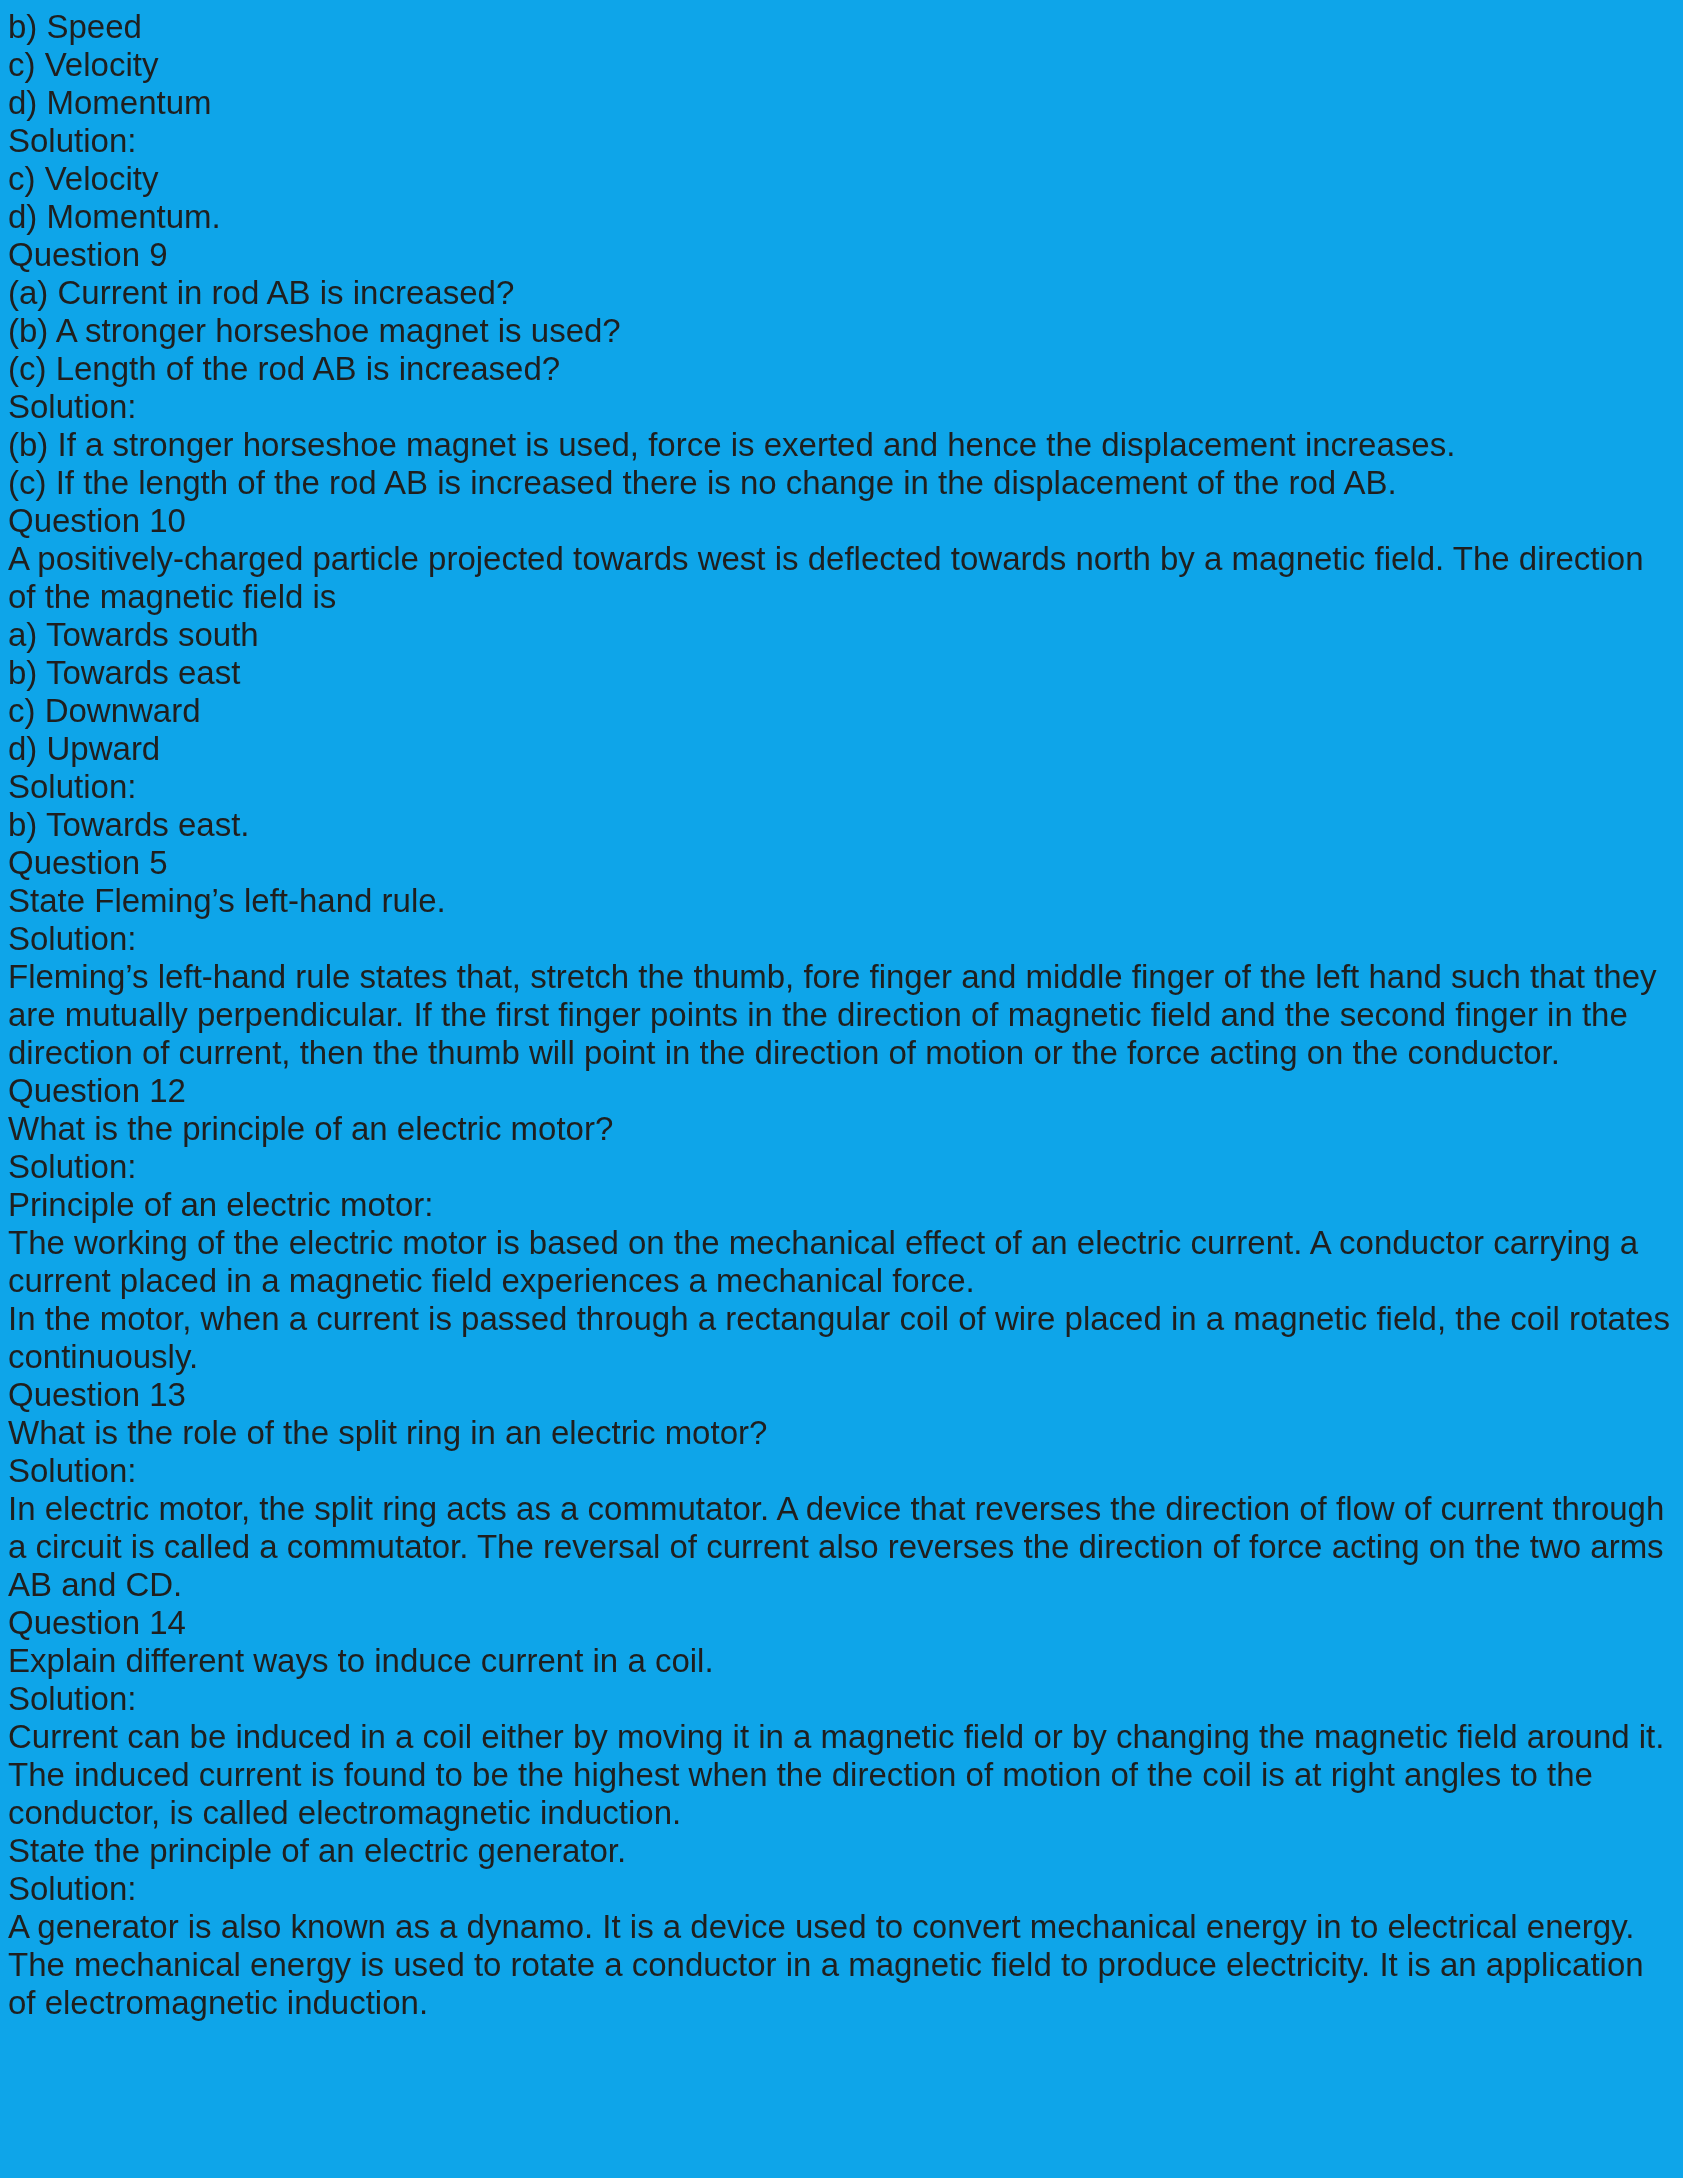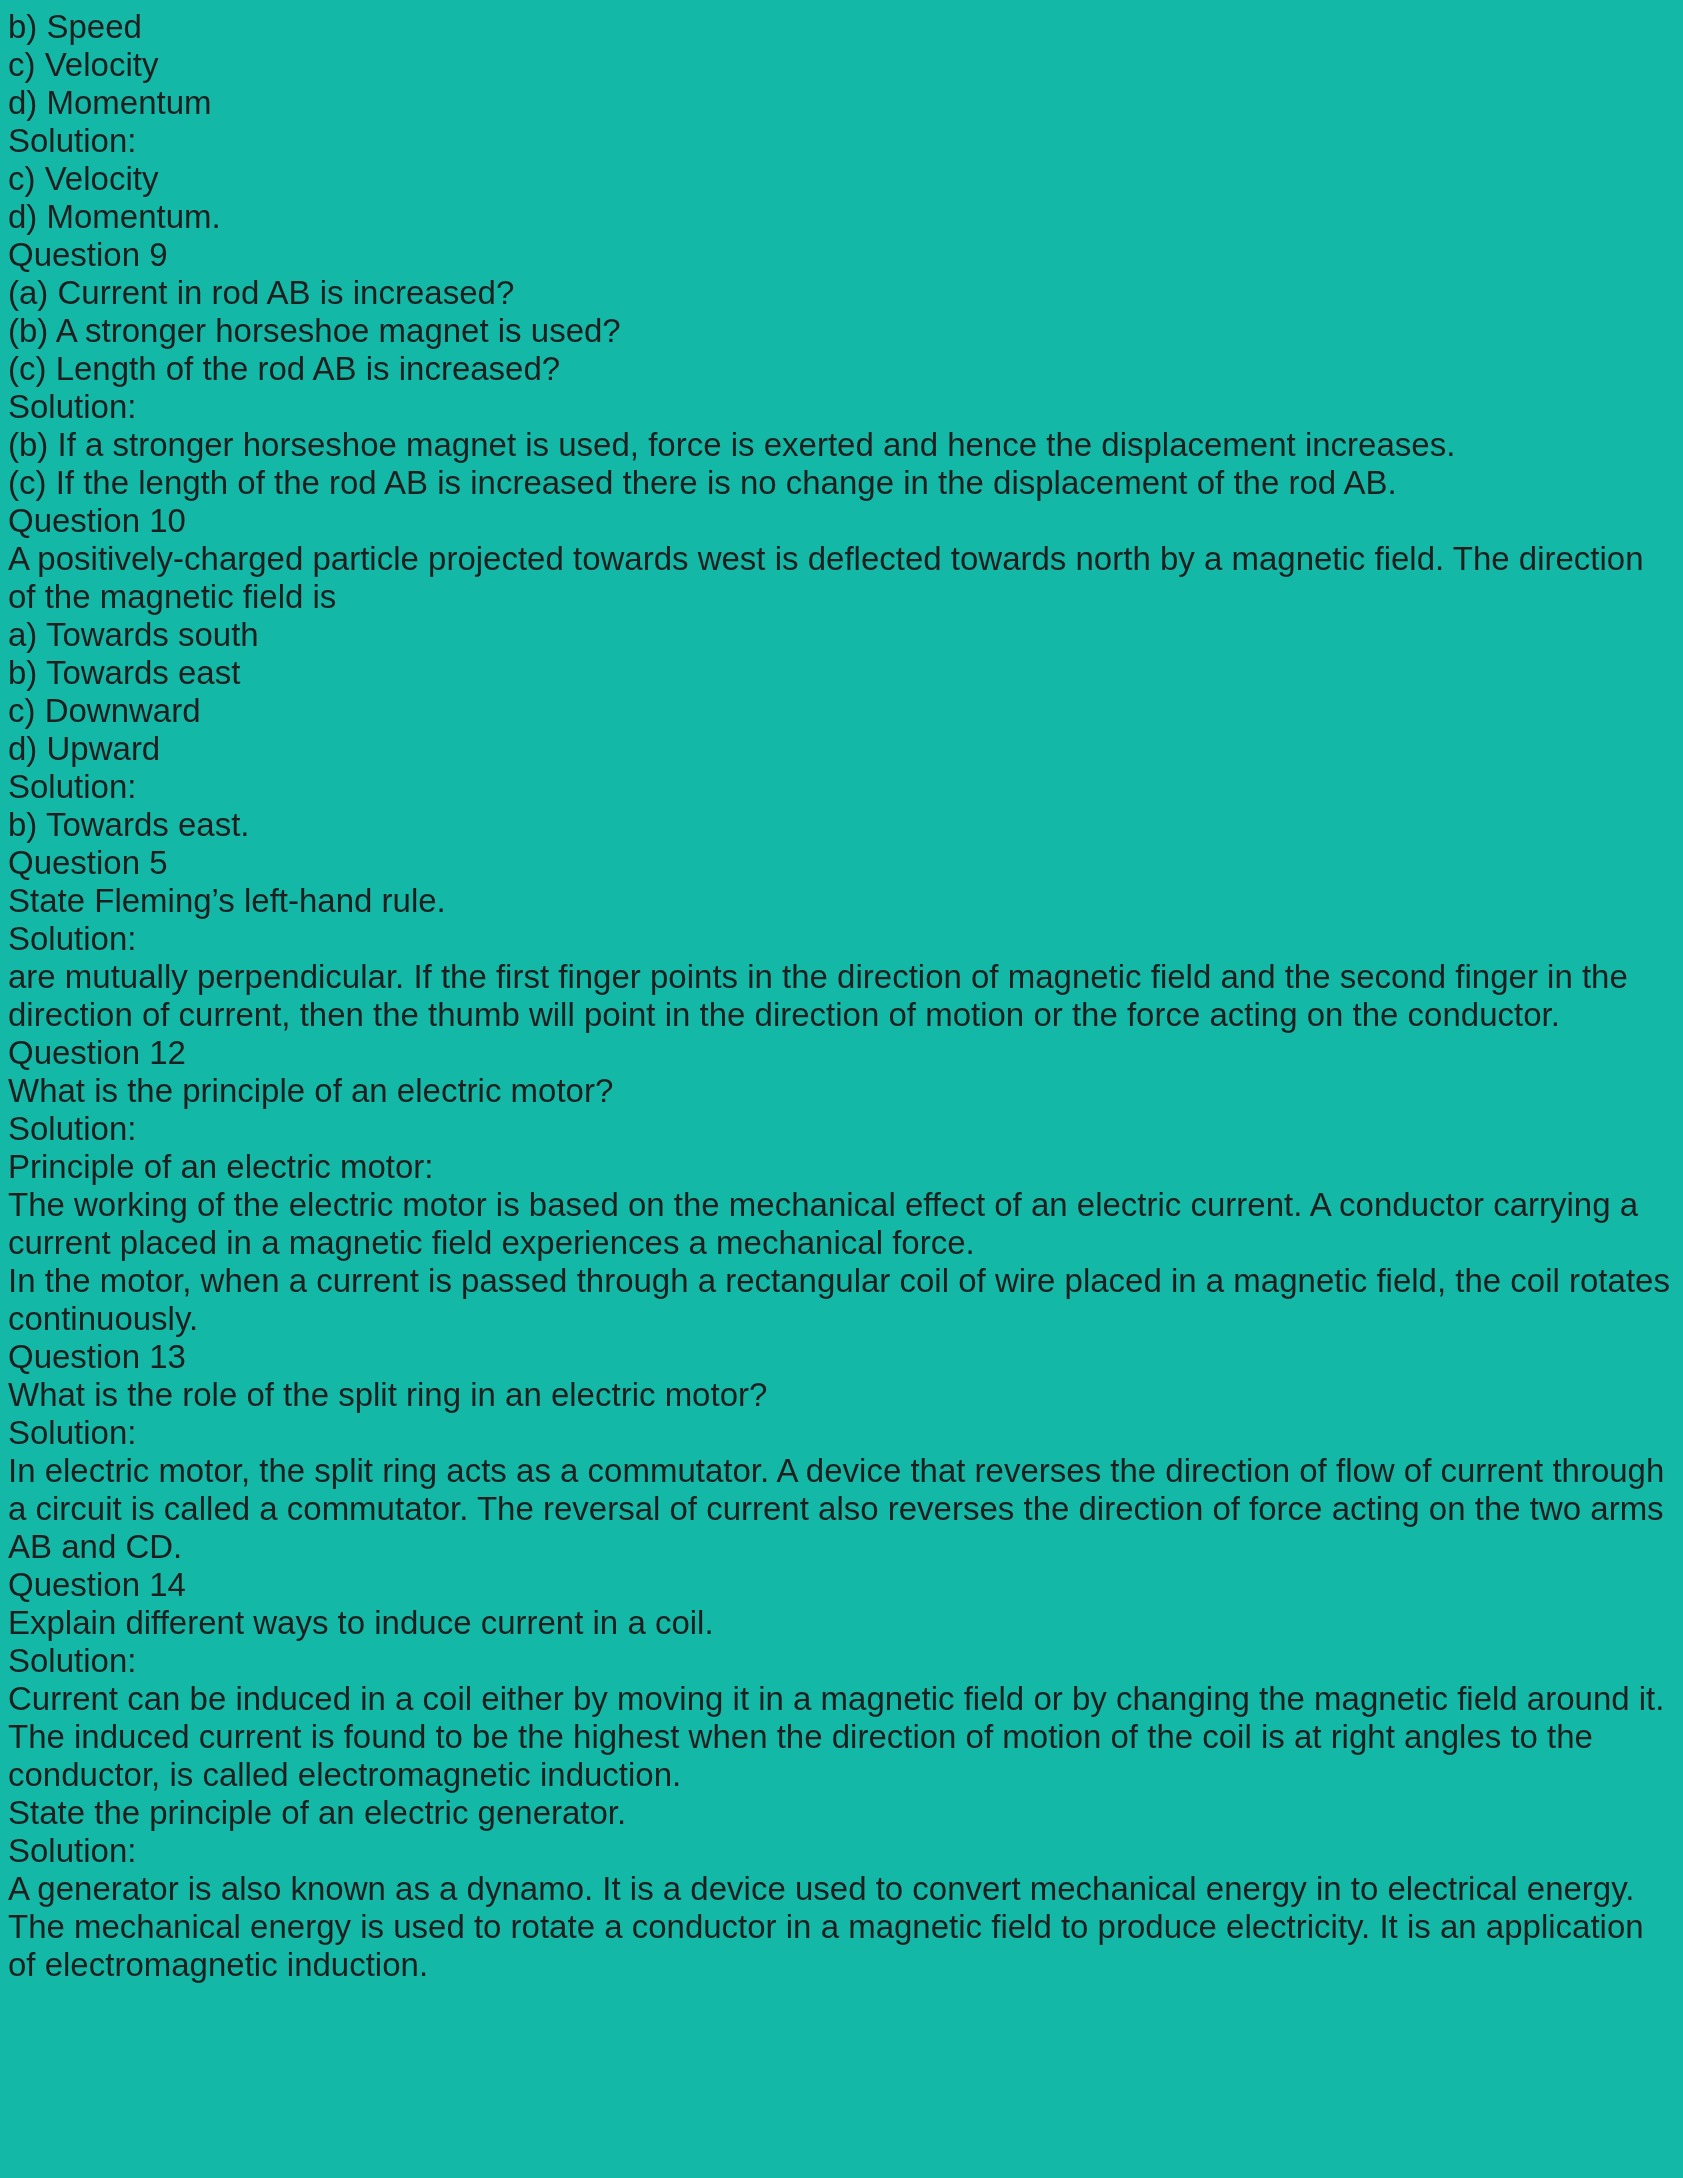--- a/index.html
+++ b/index.html
@@ -3,21 +3,21 @@
 <meta charset="utf-8">
 <style>
   html, body {
     margin: 0;
     padding: 0;
     background: #ffffff;
   }
   .page {
     width: 1683px;
     height: 2178px;
-    background: #14b8a6;
+    background: #0ea5e9;
     box-sizing: border-box;
     padding: 8px 8px 0 8px;
     overflow: hidden;
   }
   .doc-text {
     font-family: "Liberation Sans", "DejaVu Sans", sans-serif;
     font-size: 33px;
     line-height: 38px;
     color: #1f1f1f;
     font-weight: 400;
@@ -50,20 +50,21 @@
       <div class="text-line">of the magnetic field is</div>
       <div class="text-line">a) Towards south</div>
       <div class="text-line">b) Towards east</div>
       <div class="text-line">c) Downward</div>
       <div class="text-line">d) Upward</div>
       <div class="text-line">Solution:</div>
       <div class="text-line">b) Towards east.</div>
       <div class="text-line">Question 5</div>
       <div class="text-line">State Fleming’s left-hand rule.</div>
       <div class="text-line">Solution:</div>
+      <div class="text-line">Fleming’s left-hand rule states that, stretch the thumb, fore finger and middle finger of the left hand such that they</div>
       <div class="text-line">are mutually perpendicular. If the first finger points in the direction of magnetic field and the second finger in the</div>
       <div class="text-line">direction of current, then the thumb will point in the direction of motion or the force acting on the conductor.</div>
       <div class="text-line">Question 12</div>
       <div class="text-line">What is the principle of an electric motor?</div>
       <div class="text-line">Solution:</div>
       <div class="text-line">Principle of an electric motor:</div>
       <div class="text-line">The working of the electric motor is based on the mechanical effect of an electric current. A conductor carrying a</div>
       <div class="text-line">current placed in a magnetic field experiences a mechanical force.</div>
       <div class="text-line">In the motor, when a current is passed through a rectangular coil of wire placed in a magnetic field, the coil rotates</div>
       <div class="text-line">continuously.</div>

